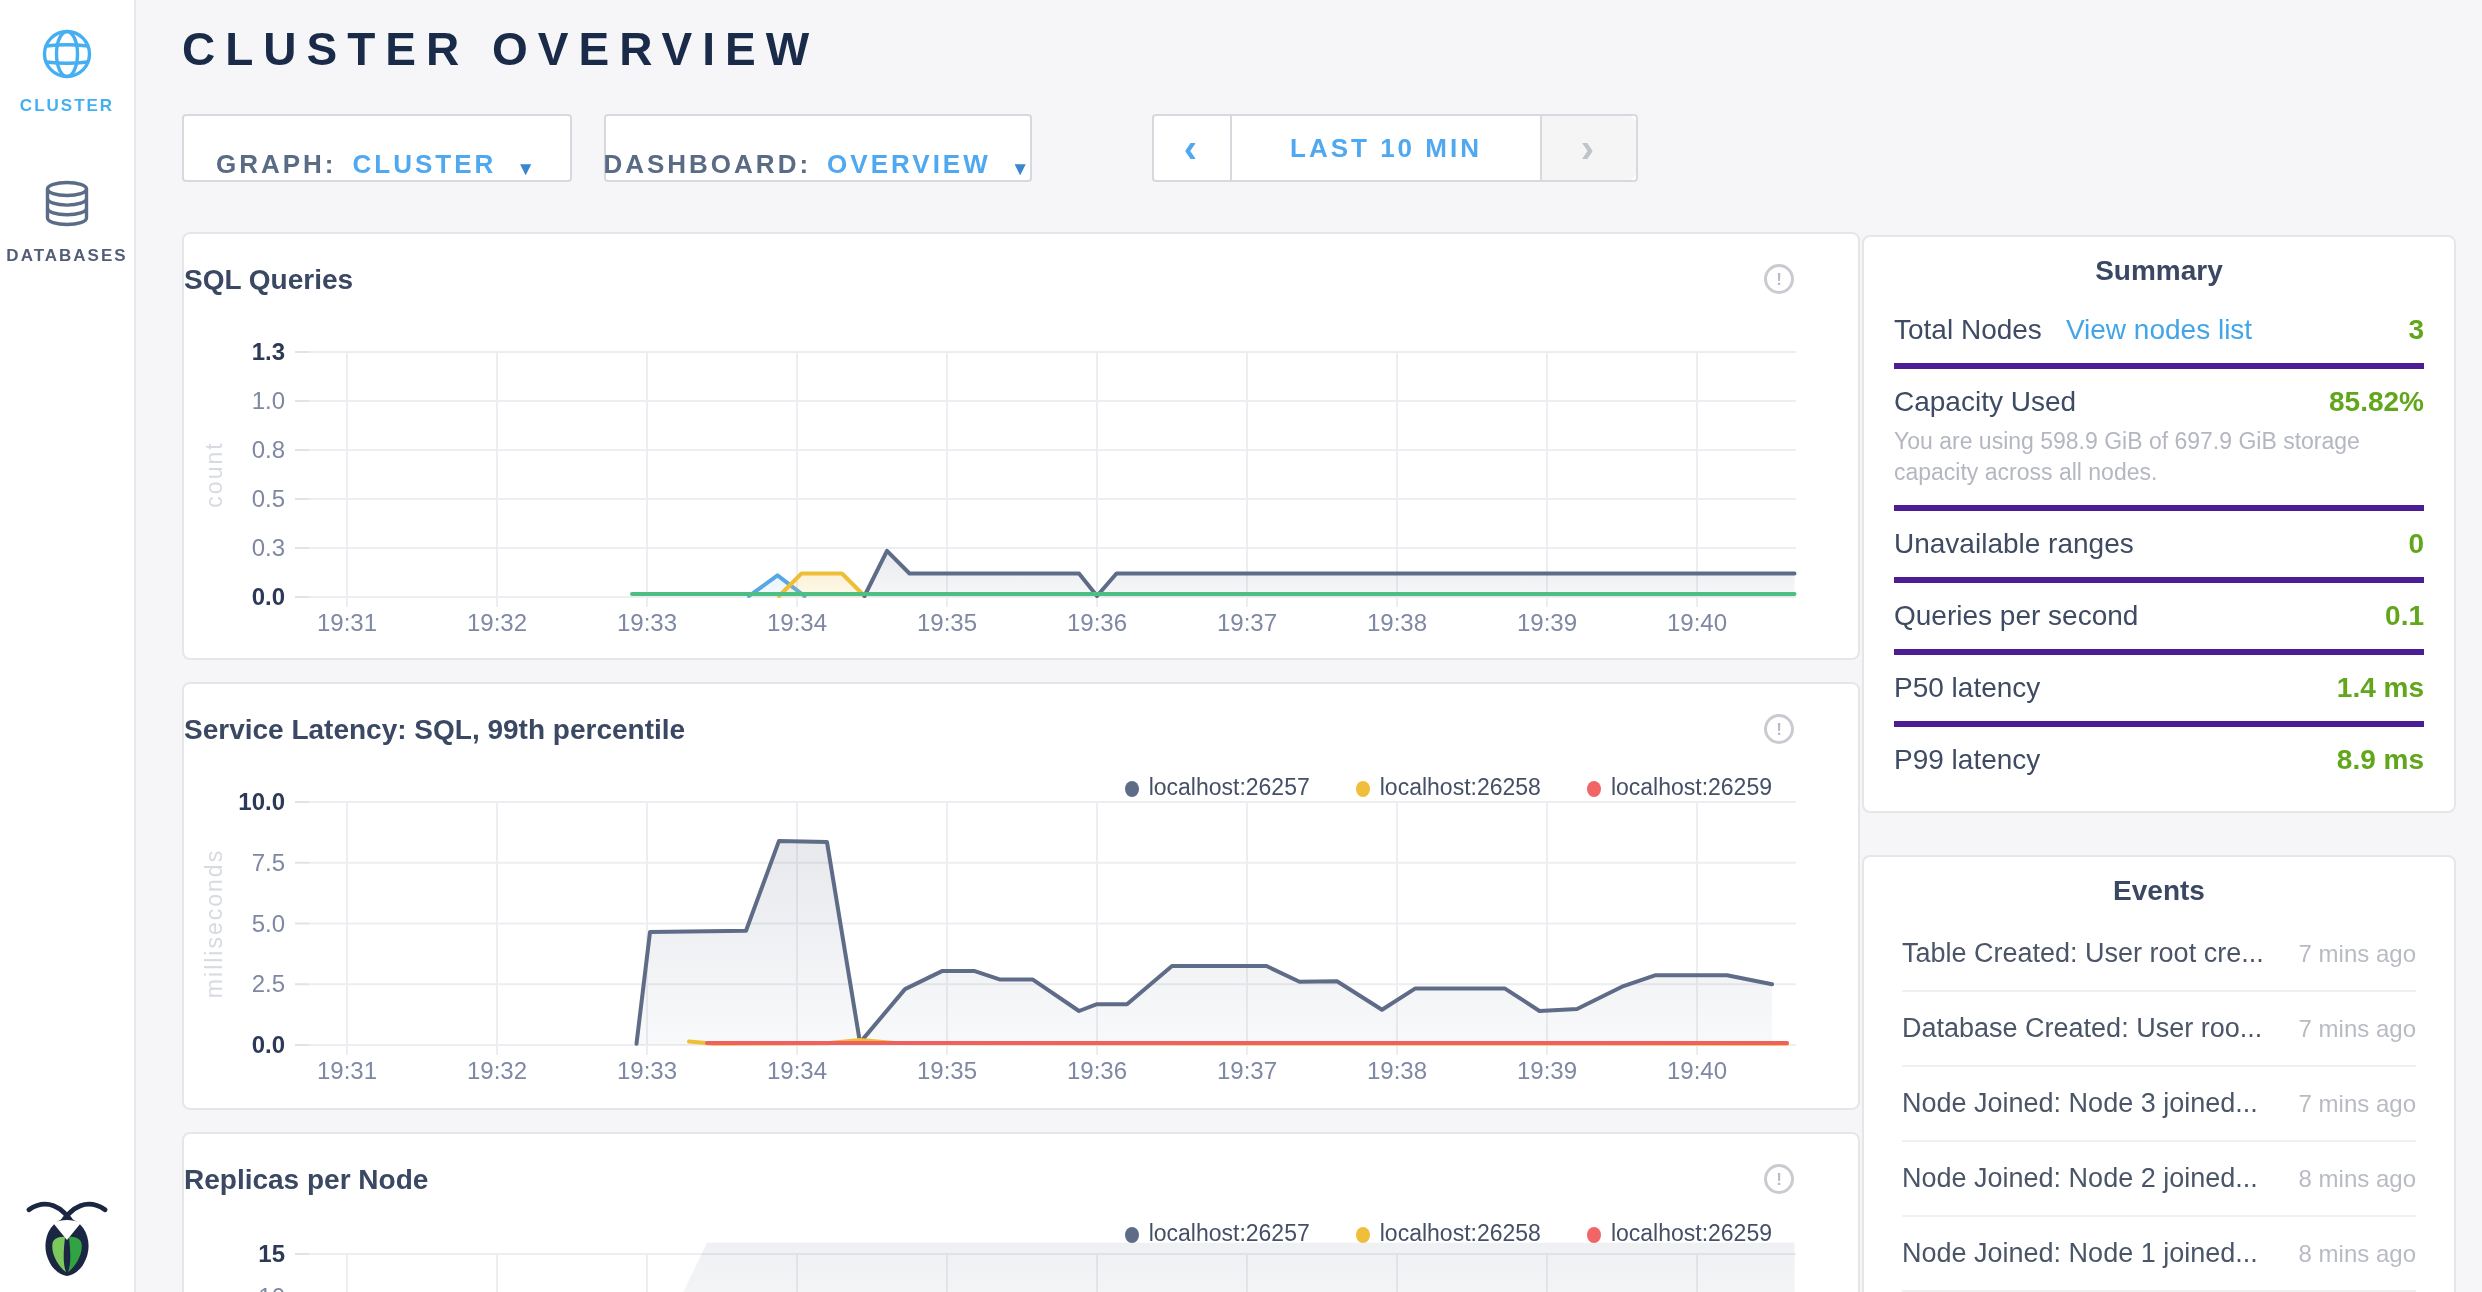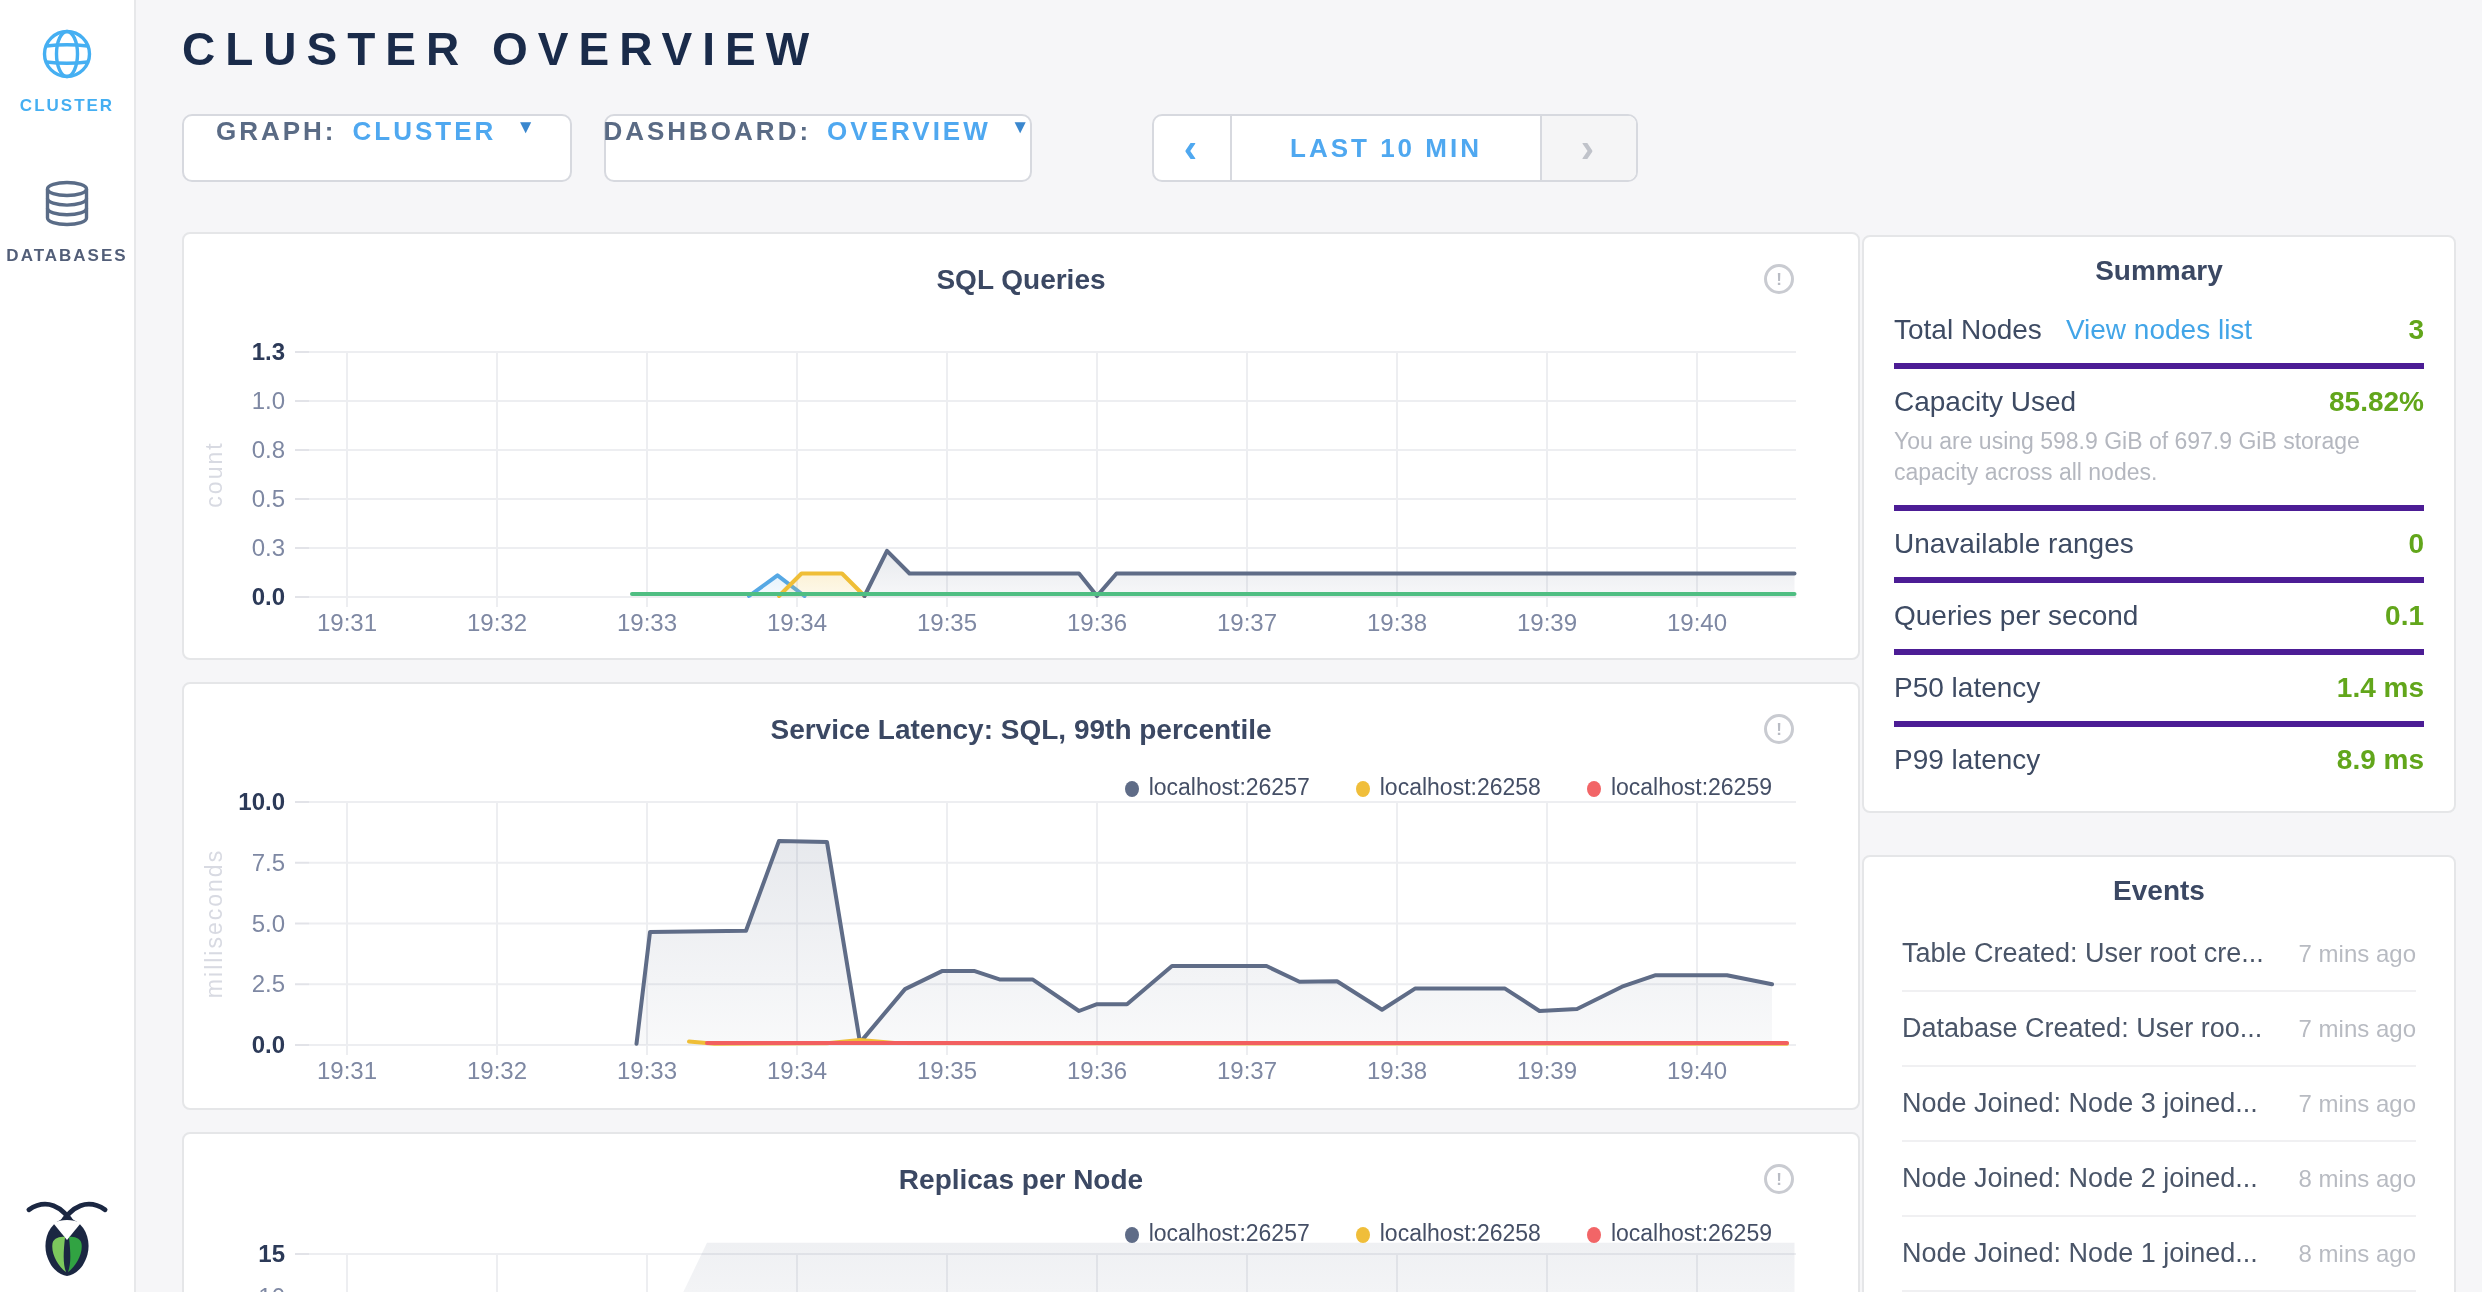--- a/index.html
+++ b/index.html
@@ -15,41 +15,41 @@
   #nav-cluster{top:26px}
   #nav-cluster .nav-label{color:#45AFF2}
   #nav-databases{top:176px}
   #nav-databases .nav-label{color:#525E78}
   .logo{position:absolute;bottom:10px;left:0;width:134px;text-align:center}
 
   
   .page-title{position:absolute;left:182px;top:22px;margin:0;font-size:46px;font-weight:bold;
            letter-spacing:10px;color:#1A2B4A}
   .widget{position:absolute;top:114px;height:68px;background:#fff;border:2px solid #D7D9DF;
-           border-radius:10px;display:flex;align-items:flex-start;justify-content:center;
+           border-radius:4px;display:flex;align-items:flex-end;justify-content:center;
            font-size:26px;font-weight:bold;letter-spacing:3px;box-sizing:border-box;cursor:pointer}
   .widget .wlabel{color:#5A6B85}
   .widget .wvalue{color:#4FA8F0;margin-left:16px}
   .widget .caret{color:#3A87CE;font-size:19px;margin-left:20px}
   #w-graph{left:182px;width:390px}
   #w-dashboard{left:604px;width:428px}
   #w-time{left:1152px;width:486px;padding:0;justify-content:stretch}
   .t-seg{height:100%;display:flex;align-items:center;justify-content:center;box-sizing:border-box}
   .t-prev{width:78px;border-right:2px solid #D7D9DF;color:#4FA8F0;font-size:40px;font-weight:bold}
   .t-label{flex:1;color:#4FA8F0}
   .t-next{width:96px;border-left:2px solid #D7D9DF;color:#C0C3CA;font-size:40px;font-weight:bold;
           background:#F5F5F6;border-radius:0 8px 8px 0}
 
   
   .card{position:absolute;background:#fff;border:2px solid #E5E6E8;border-radius:8px;
         box-sizing:border-box;overflow:hidden}
   #card-sql{left:182px;top:232px;width:1678px;height:428px}
   #card-lat{left:182px;top:682px;width:1678px;height:428px}
   #card-rep{left:182px;top:1132px;width:1678px;height:430px}
-  .chart-title{position:absolute;top:30px;left:0;width:100%;text-align:center;font-size:28px;
+  .chart-title{position:absolute;top:30px;left:0;width:100%;font-size:28px;
         font-weight:bold;color:#3B4863}
   .info-icon{position:absolute;right:64px;top:30px;width:24px;height:24px;border:3px solid #C9CBD1;
         border-radius:50%;color:#B9BCC4;display:flex;align-items:center;justify-content:center;
         font-size:17px;font-weight:bold;line-height:1}
   .legend{position:absolute;right:86px;display:flex;gap:46px;align-items:flex-end;font-size:23px;
         color:#454F66}
   #card-lat .legend{top:90px}
   #card-rep .legend{top:86px}
   .legend .dot{display:inline-block;width:14px;height:16px;border-radius:50%;margin-right:10px;
         vertical-align:-2px}

